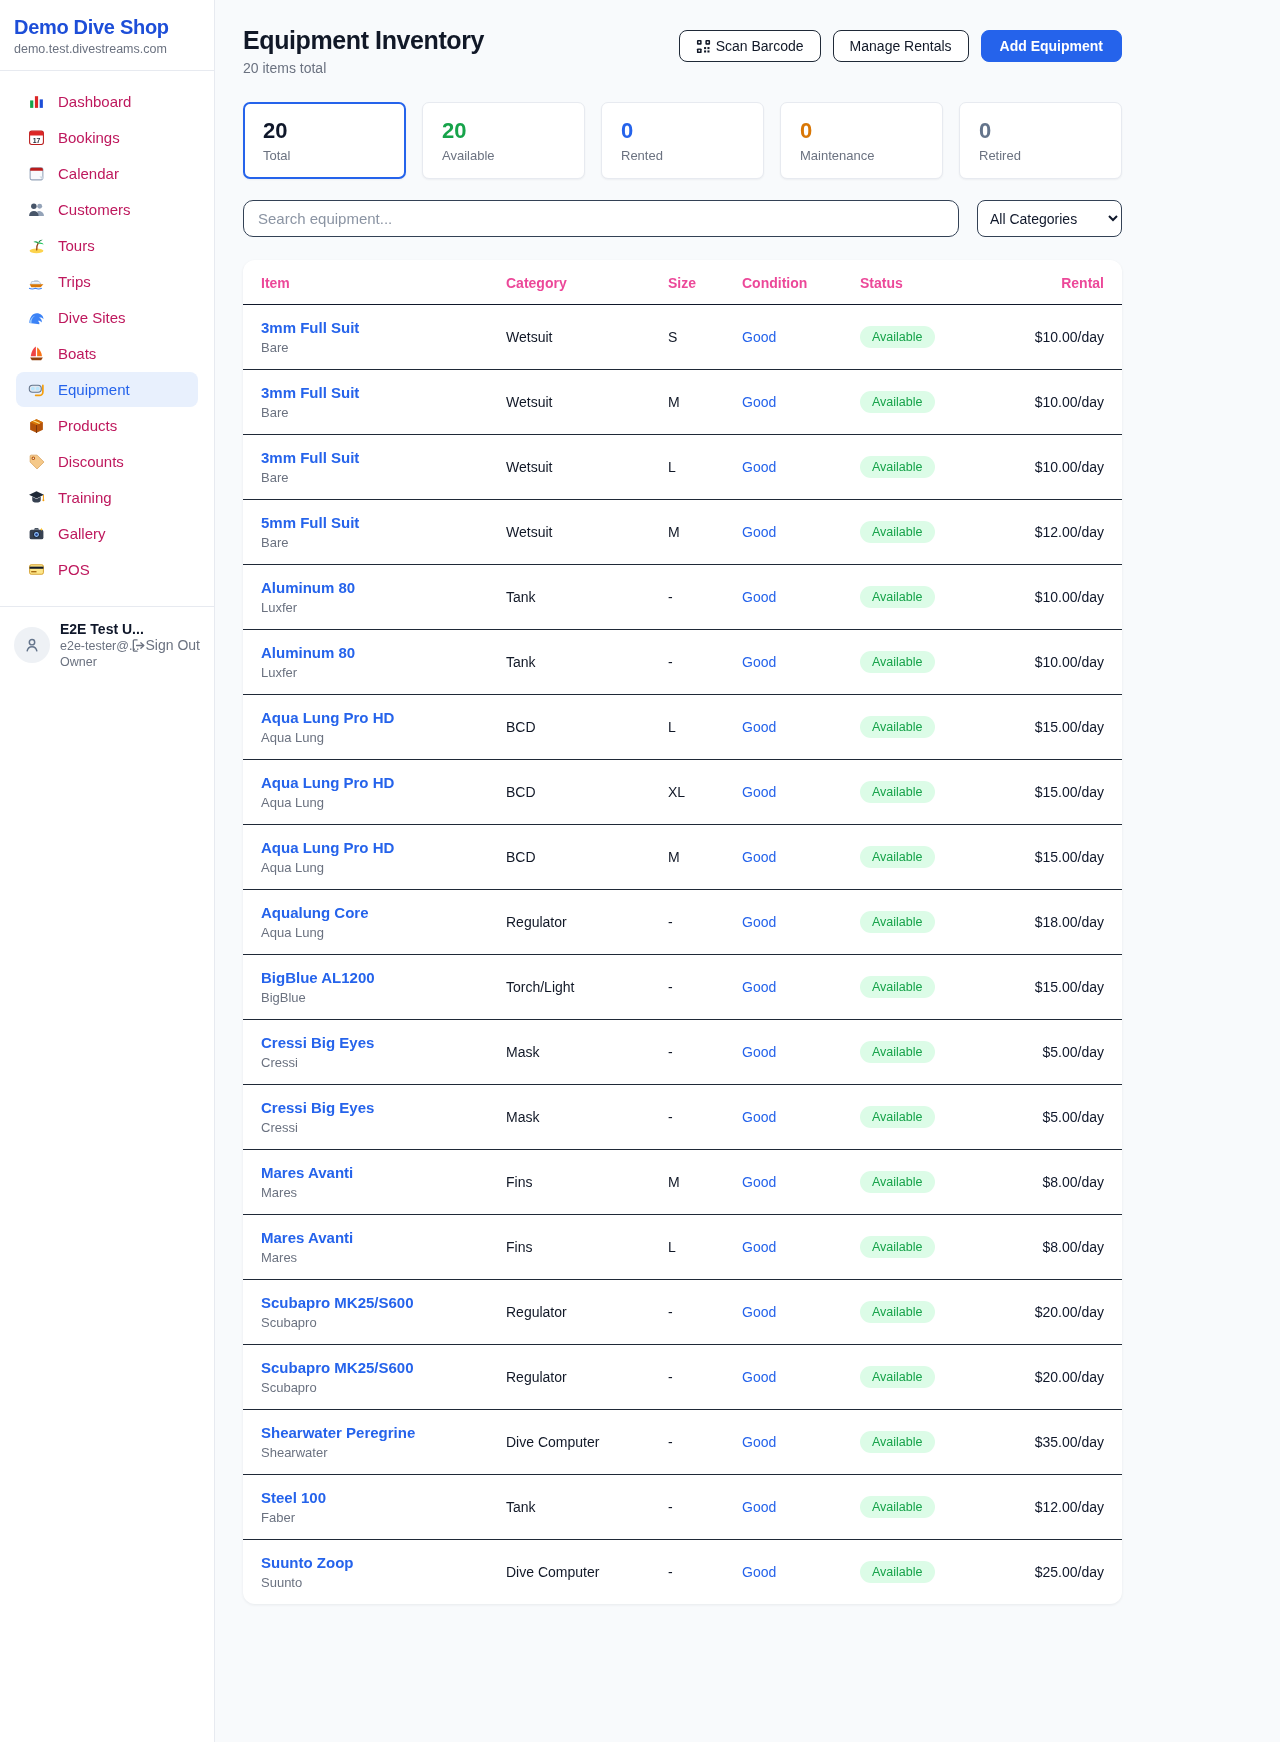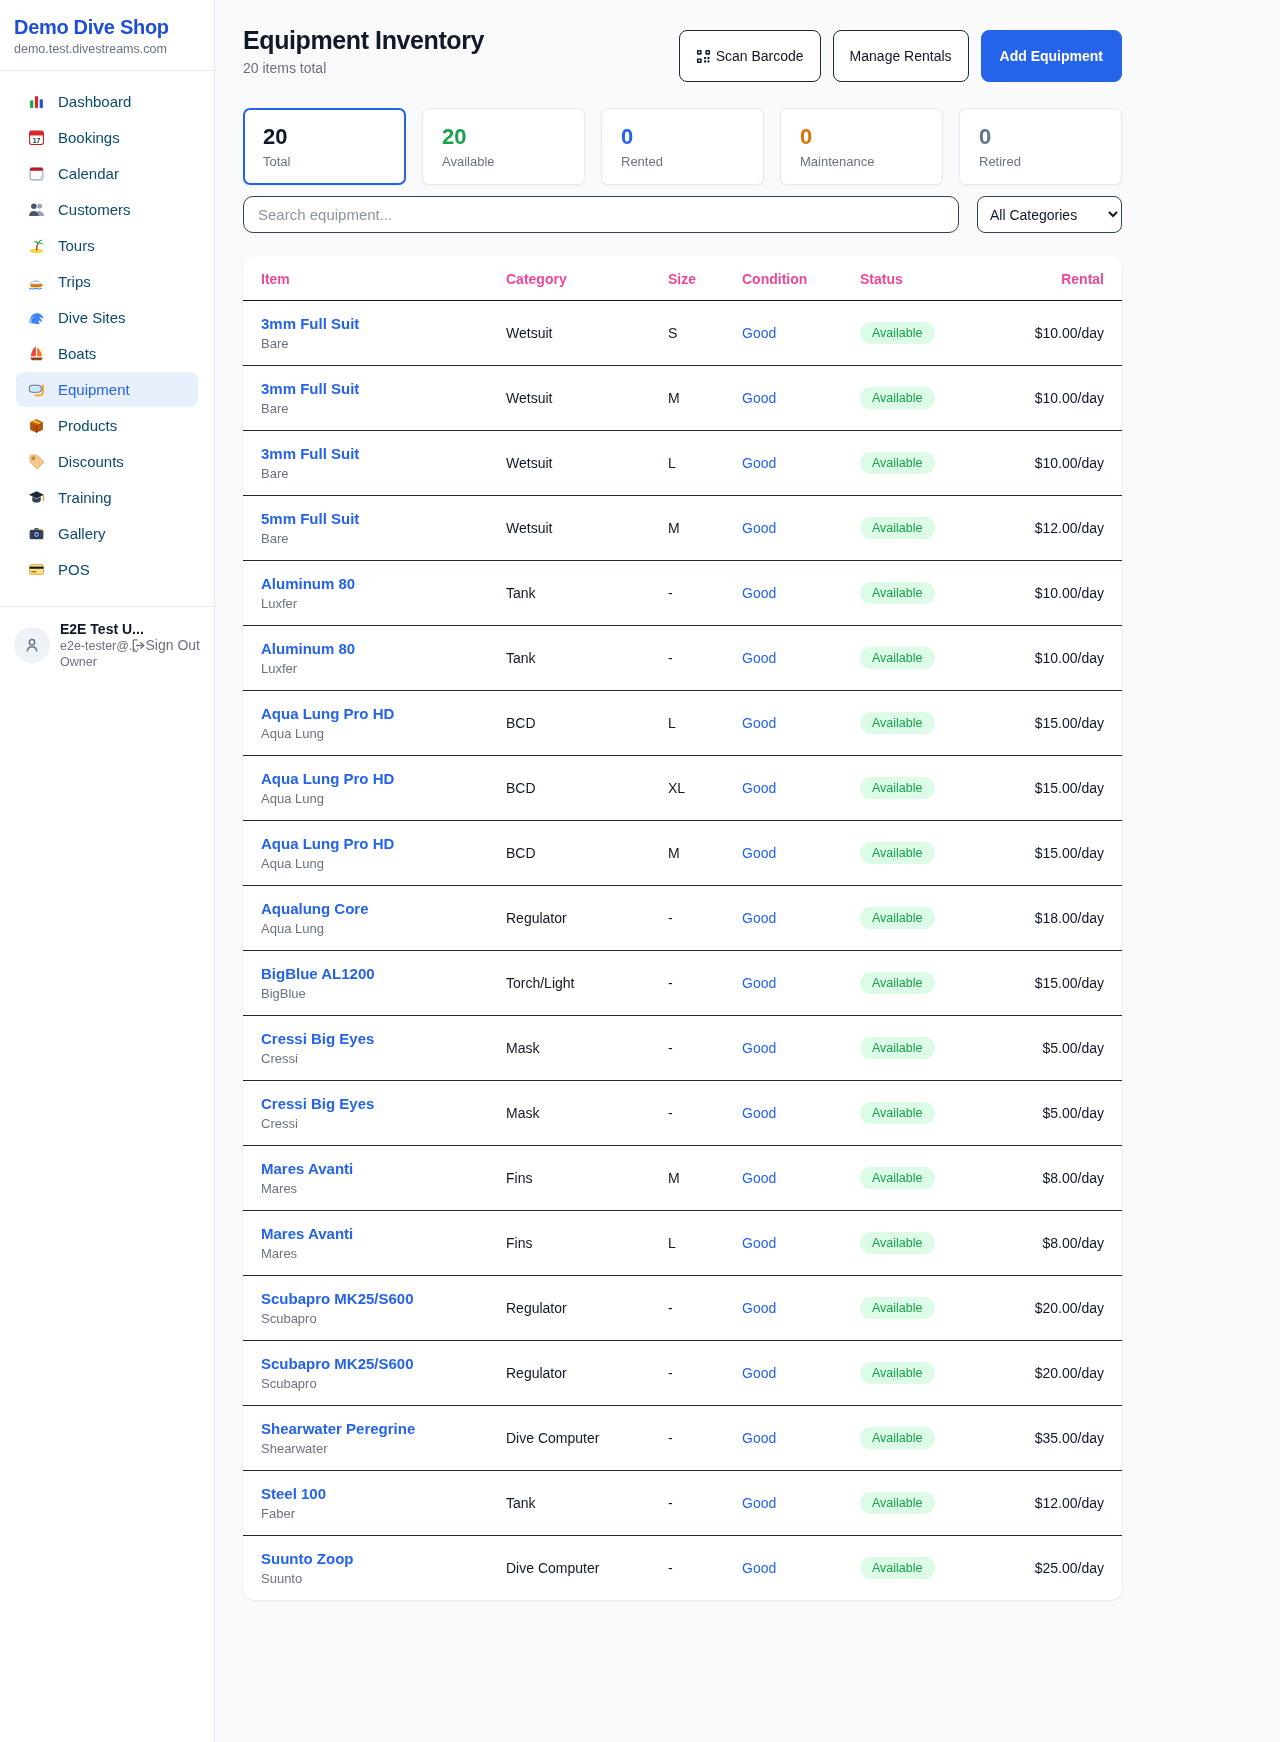--- a/index.html
+++ b/index.html
@@ -6,51 +6,51 @@
   html,body { background:#f8fafc; font-family:"Liberation Sans", sans-serif; color:#0f172a; }
   body { width:1280px; min-height:1742px; }
   .app { display:flex; align-items:flex-start; }
 
   
   aside { width:215px; min-height:1742px; background:#ffffff; border-right:1px solid #e7eaf0; flex-shrink:0; }
   .logo-block { padding:16px 14px 14px; border-bottom:1px solid #e7eaf0; }
   .logo { font-size:20px; font-weight:800; color:#1d4ed8; letter-spacing:-0.3px; cursor:pointer; }
   .domain { font-size:12.5px; color:#6b7280; margin-top:3px; }
   nav { padding:12px 14px; }
-  .nav-item { display:flex; align-items:center; gap:13px; padding:9px 12px; margin:1px 2px; border-radius:8px; font-size:15px; color:#0c4a6e; text-decoration:none; cursor:pointer; }
+  .nav-item { display:flex; align-items:center; gap:13px; padding:9px 12px; margin:1px 2px; border-radius:8px; font-size:15px; color:#be185d; text-decoration:none; cursor:pointer; }
   .nav-item.active { background:#e8f0fd; color:#2563eb; font-weight:500; }
   .nav-icon { width:17px; height:17px; display:inline-flex; }
   .nav-icon svg { width:17px; height:17px; }
   .user-box { border-top:1px solid #e7eaf0; margin-top:6px; padding:14px 14px; display:flex; align-items:center; gap:10px; }
   .avatar { width:36px; height:36px; border-radius:50%; background:#eef1f5; display:inline-flex; align-items:center; justify-content:center; flex-shrink:0; }
   .avatar svg { width:18px; height:18px; }
   .user-meta { flex:1; min-width:0; }
   .user-name { font-size:14px; font-weight:700; color:#0f172a; white-space:nowrap; }
   .user-email, .user-role { font-size:12.5px; color:#6b7280; margin-top:2px; white-space:nowrap; }
   .signout { display:inline-flex; align-items:center; gap:0; font-size:14px; color:#6b7280; text-decoration:none; cursor:pointer; white-space:nowrap; }
   .signout svg { width:15px; height:15px; }
 
   
   main { flex:1; padding:26px 158px 30px 28px; }
   .page-head { display:flex; justify-content:space-between; align-items:flex-start; }
   h1 { font-size:25px; font-weight:800; color:#111827; letter-spacing:-0.4px; }
   .subtitle { font-size:14px; color:#6b7280; margin-top:5px; }
   .head-actions { display:flex; gap:12px; margin-top:4px; }
-  .btn { height:52px; border-radius:8px; font-size:14px; font-family:inherit; cursor:pointer; display:inline-flex; align-items:center; gap:5px; }
+  .btn { height:32px; border-radius:8px; font-size:14px; font-family:inherit; cursor:pointer; display:inline-flex; align-items:center; gap:5px; }
   .btn.outline { background:#fff; border:1px solid #1f2937; color:#111827; padding:0 16px; font-weight:500; }
   .btn.primary { background:#2563eb; border:1px solid #2563eb; color:#fff; padding:0 18px; font-weight:600; }
   .btn svg { width:15px; height:15px; }
 
   .stats { display:flex; gap:16px; margin-top:26px; }
   .stat-card { flex:1; background:#fff; border:1px solid #e7eaf0; border-radius:7px; padding:15px 19px; box-shadow:0 1px 2px rgba(15,23,42,.05); cursor:pointer; }
   .stat-card.selected { border:2px solid #2563eb; padding:14px 18px; }
   .stat-value { font-size:22px; font-weight:800; }
   .stat-label { font-size:13px; color:#6b7280; margin-top:4px; }
 
-  .filters { display:flex; gap:18px; margin-top:11px;align-items:center; }
+  .filters { display:flex; gap:18px; margin-top:21px;align-items:center; }
   .filters input { flex:1; height:37px; border:1px solid #334155; border-radius:10px; padding:0 14px; font-size:15px; font-family:inherit; background:#fff; color:#0f172a; }
   .filters input::placeholder { color:#8b94a3; }
   .filters select { width:145px; height:37px; border:1px solid #334155; border-radius:8px; background:#fff; font-size:14px; font-family:inherit; color:#0f172a; padding:0 8px; }
 
   .table-card { margin-top:23px; background:#fff; border-radius:12px; box-shadow:0 1px 3px rgba(15,23,42,.07); overflow:hidden; }
   table { width:100%; border-collapse:collapse; }
   thead th { text-align:left; font-size:14px; font-weight:700; color:#ec4899; padding:15px 0 13px; border-bottom:1px solid #0f172a; }
   thead th:first-child { padding-left:18px; }
   thead th.r, td.rental { text-align:right; padding-right:18px; }
   tbody tr td { border-bottom:1px solid #1f2937; padding:14px 8px 14px 0; vertical-align:middle; font-size:14px; color:#111827; }

